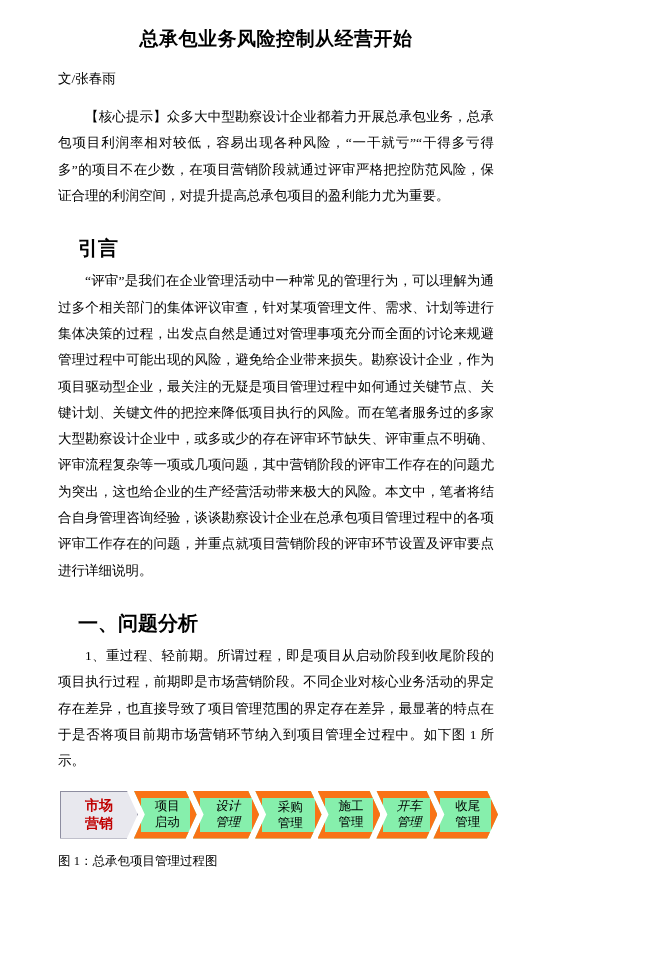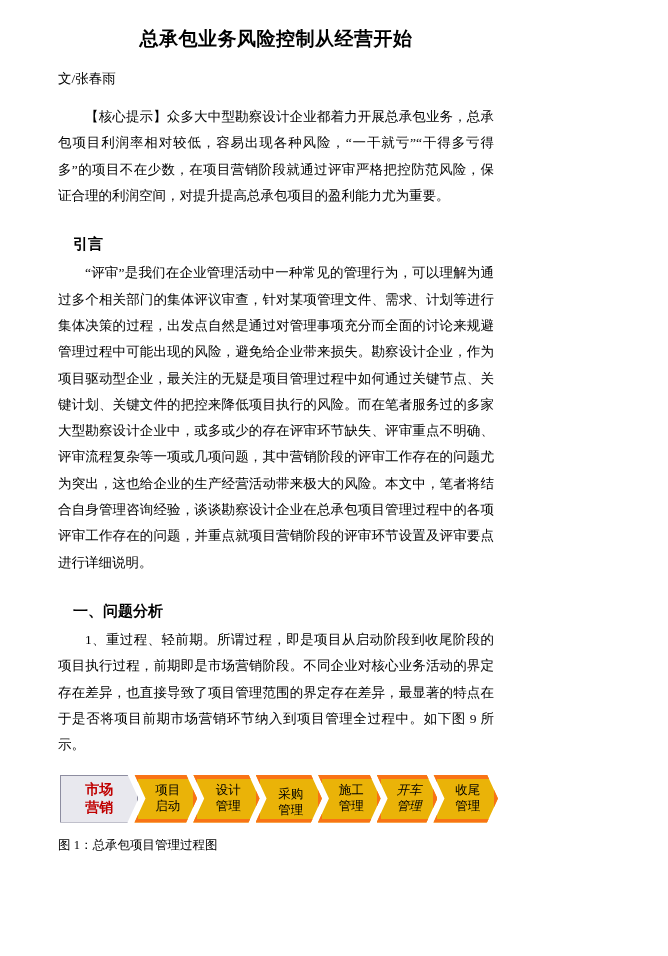--- a/index.html
+++ b/index.html
@@ -44,40 +44,40 @@
     font-size: 13.5px;
     line-height: 1.95;
     text-align: justify;
     margin: 0 0 10px 0;
     text-indent: 2em;
   }
   .bold {
     font-weight: normal;
   }
   h2.section {
-    font-size: 15px;
+    font-size: 20px;
     font-weight: bold;
     margin: 26px 0 6px 0;
     text-indent: 1em;
     font-family: "Liberation Sans", "DejaVu Sans", sans-serif;
   }
   .figure {
     margin: 16px 0 6px 0;
   }
   .flow {
     display: flex;
     align-items: stretch;
     justify-content: flex-start;
     padding-left: 2px;
   }
   .chev {
     position: relative;
     height: 48px;
-    background: #eab308;
-    border: 4px solid #f97316;
+    background: #86efac;
+    border: 7px solid #f97316;
     display: flex;
     align-items: center;
     justify-content: center;
     box-sizing: border-box;
     font-size: 12.5px;
     line-height: 1.25;
     text-align: center;
     font-family: "Liberation Sans", "DejaVu Sans", sans-serif;
     clip-path: polygon(0% 0%, calc(100% - 11px) 0%, 100% 50%, calc(100% - 11px) 100%, 0% 100%, 11px 50%);
     margin-right: -4px;
@@ -87,21 +87,21 @@
     background: #e8e8ee;
     border: 1px solid #8d8da0;
     color: #c00000;
     font-weight: bold;
     font-size: 14px;
     clip-path: polygon(0% 0%, calc(100% - 11px) 0%, 100% 50%, calc(100% - 11px) 100%, 0% 100%, 0% 50%);
     padding-left: 6px;
     width: 84px;
   }
   .chev.w1 { width: 66px; }
-  .chev.w2 { width: 70px; }
+  .chev.w2 { width: 70px; font-style: italic; }
   .chev.w3 { width: 70px; align-items: flex-end; }
   .chev.w4 { width: 66px; }
   .chev.w5 { width: 64px; font-style: italic; }
   .chev.w6 { width: 68px; }
   .chev span { display: block; }
   .fig-caption {
     text-align: left;
     font-size: 12.5px;
     margin: 14px 0 18px 0;
   }
@@ -116,21 +116,21 @@
   <div class="byline">文/张春雨</div>
 
   <p class="core"><span class="bold">【核心提示】</span><span>众多大中型勘察设计企业都着力开展总承包业务，总承包项目利润率相对较低，容易出现各种风险，“一干就亏”“干得多亏得多”的项目不在少数，在项目营销阶段就通过评审严格把控防范风险，保证合理的利润空间，对提升提高总承包项目的盈利能力尤为重要。</span></p>
 
   <h2 class="section">引言</h2>
 
   <p class="body">“评审”是我们在企业管理活动中一种常见的管理行为，可以理解为通过多个相关部门的集体评议审查，针对某项管理文件、需求、计划等进行集体决策的过程，出发点自然是通过对管理事项充分而全面的讨论来规避管理过程中可能出现的风险，避免给企业带来损失。勘察设计企业，作为项目驱动型企业，最关注的无疑是项目管理过程中如何通过关键节点、关键计划、关键文件的把控来降低项目执行的风险。而在笔者服务过的多家大型勘察设计企业中，或多或少的存在评审环节缺失、评审重点不明确、评审流程复杂等一项或几项问题，其中营销阶段的评审工作存在的问题尤为突出，这也给企业的生产经营活动带来极大的风险。本文中，笔者将结合自身管理咨询经验，谈谈勘察设计企业在总承包项目管理过程中的各项评审工作存在的问题，并重点就项目营销阶段的评审环节设置及评审要点进行详细说明。</p>
 
   <h2 class="section">一、问题分析</h2>
 
-  <p class="body"><span class="bold">1、重过程、轻前期。</span><span>所谓过程，即是项目从启动阶段到收尾阶段的项目执行过程，前期即是市场营销阶段。不同企业对核心业务活动的界定存在差异，也直接导致了项目管理范围的界定存在差异，最显著的特点在于是否将项目前期市场营销环节纳入到项目管理全过程中。如下图 9 所示。</span></p>
+  <p class="body"><span class="bold">1、重过程、轻前期。</span><span>所谓过程，即是项目从启动阶段到收尾阶段的项目执行过程，前期即是市场营销阶段。不同企业对核心业务活动的界定存在差异，也直接导致了项目管理范围的界定存在差异，最显著的特点在于是否将项目前期市场营销环节纳入到项目管理全过程中。如下图 1 所示。</span></p>
 
   <div class="figure">
     <div class="flow">
       <div class="chev first">
         <div>
           <span>市场</span>
           <span>营销</span>
         </div>
       </div>
       <div class="chev w1">

